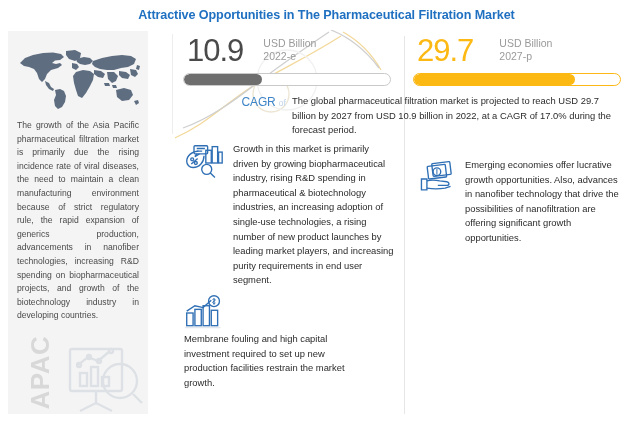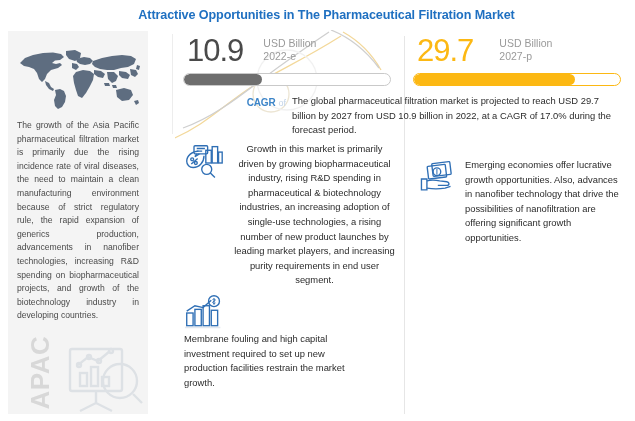--- a/index.html
+++ b/index.html
@@ -159,22 +159,22 @@
 
   
   #cagr-block {
     position: absolute;
     left: 186px; top: 92px;
     width: 100px;
     text-align: right;
   }
   #cagr-line1 { line-height: 18px; white-space: nowrap; }
   #cagr-label {
-    font-size: 10px;
-    font-weight: bold;
+    font-size: 12px;
+    font-weight: normal;
     color: #3d85c8;
     letter-spacing: -0.2px;
   }
   #cagr-of {
     font-size: 9px;
     color: #c3d4e8;
     margin-left: 3px;
   }
   #cagr-value {
     font-size: 24px;
@@ -205,21 +205,21 @@
     margin-right: 9px;
     margin-top: 2px;
   }
   .card-icon svg { display:block; width:100%; height:100%; }
   .card-text {
     font-size: 9.4px;
     line-height: 14.6px;
     color: #2b2b2b;
   }
 
-  #card-growth   { left: 184px; top: 142px; width: 212px; text-align: center; }
+  #card-growth   { left: 184px; top: 142px; width: 212px; }
   #card-membrane { left: 184px; top: 292px; width: 212px; flex-direction: column; }
   #card-emerging { left: 416px; top: 142px; width: 206px; margin-top: 16px; }
   #card-apac     { left: 414px; top: 305px; width: 208px; }
 
   #card-growth .card-text,
   #card-membrane .card-text { width: 163px; }
   #card-emerging .card-text,
   #card-apac .card-text { width: 157px; }
 </style>
 </head>

